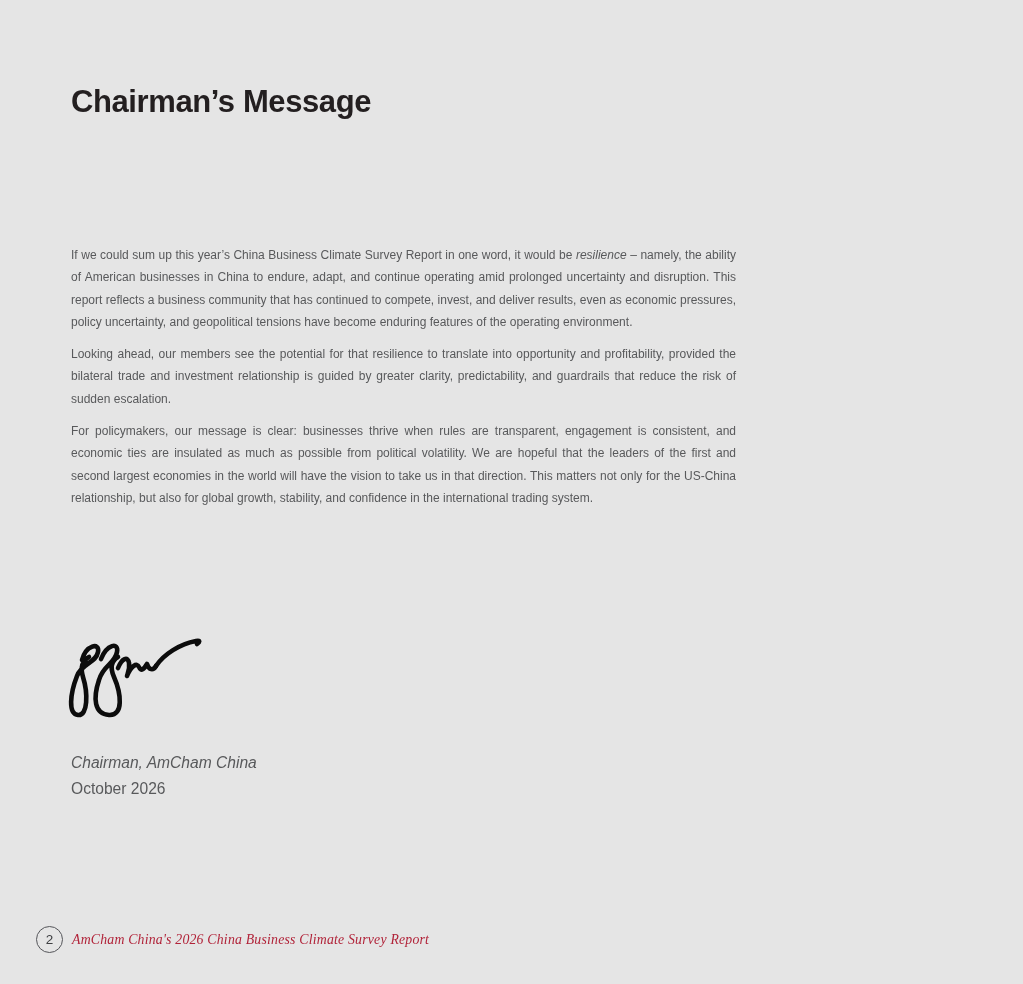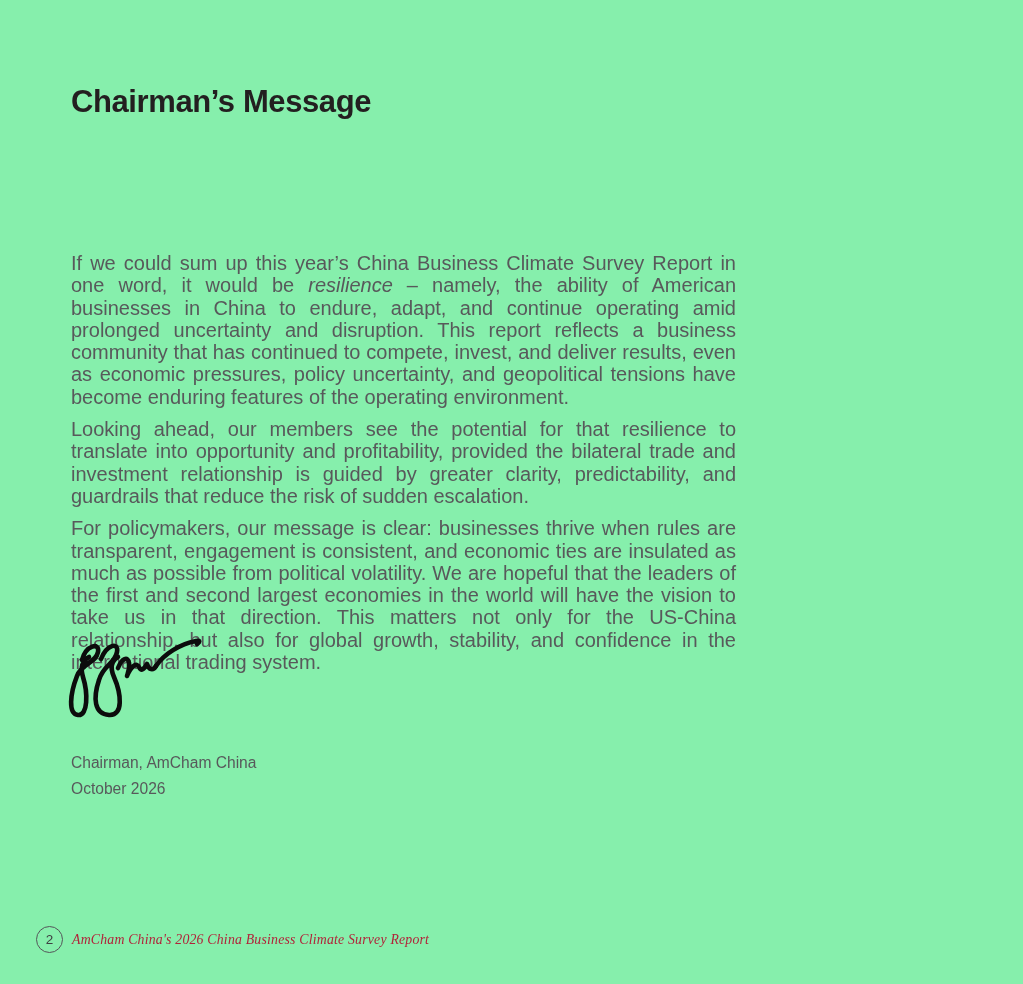--- a/index.html
+++ b/index.html
@@ -7,37 +7,37 @@
   body {
     font-family: "Liberation Sans", sans-serif;
     width: 1023px;
     height: 984px;
     position: relative;
     overflow: hidden;
   }
   .page {
     position: absolute;
     inset: 0;
-    background: #86efac;
+    background: #e5e5e5;
   }
   .page-title {
     position: absolute;
     left: 71px;
     top: 84px;
     font-size: 31px;
     font-weight: 700;
     letter-spacing: -0.4px;
     color: #231f20;
   }
   .body-copy {
     position: absolute;
     left: 71px;
-    top: 252px;
+    top: 244px;
     width: 665px;
-    font-size: 20px;
+    font-size: 12px;
     line-height: 22.3px;
     color: #58595b;
     text-align: justify;
   }
   .body-copy p { margin-bottom: 10px; }
   .body-copy p:last-child { margin-bottom: 0; }
   .body-copy .italic-word { font-style: italic; }
   .signature-wrap {
     position: absolute;
     left: 66px;
@@ -48,21 +48,21 @@
   .signature-wrap svg { width: 100%; height: 100%; display: block; }
   .sig-block {
     position: absolute;
     left: 71px;
     top: 752px;
     font-size: 15.6px;
     line-height: 22px;
     color: #58595b;
   }
   .sig-name { margin-bottom: 12px; }
-  .sig-role { margin-bottom: 4px; }
+  .sig-role { margin-bottom: 4px; font-style: italic; }
   .footer {
     position: absolute;
     left: 36px;
     top: 926px;
     display: flex;
     align-items: center;
   }
   .page-number-badge {
     width: 27px;
     height: 27px;

